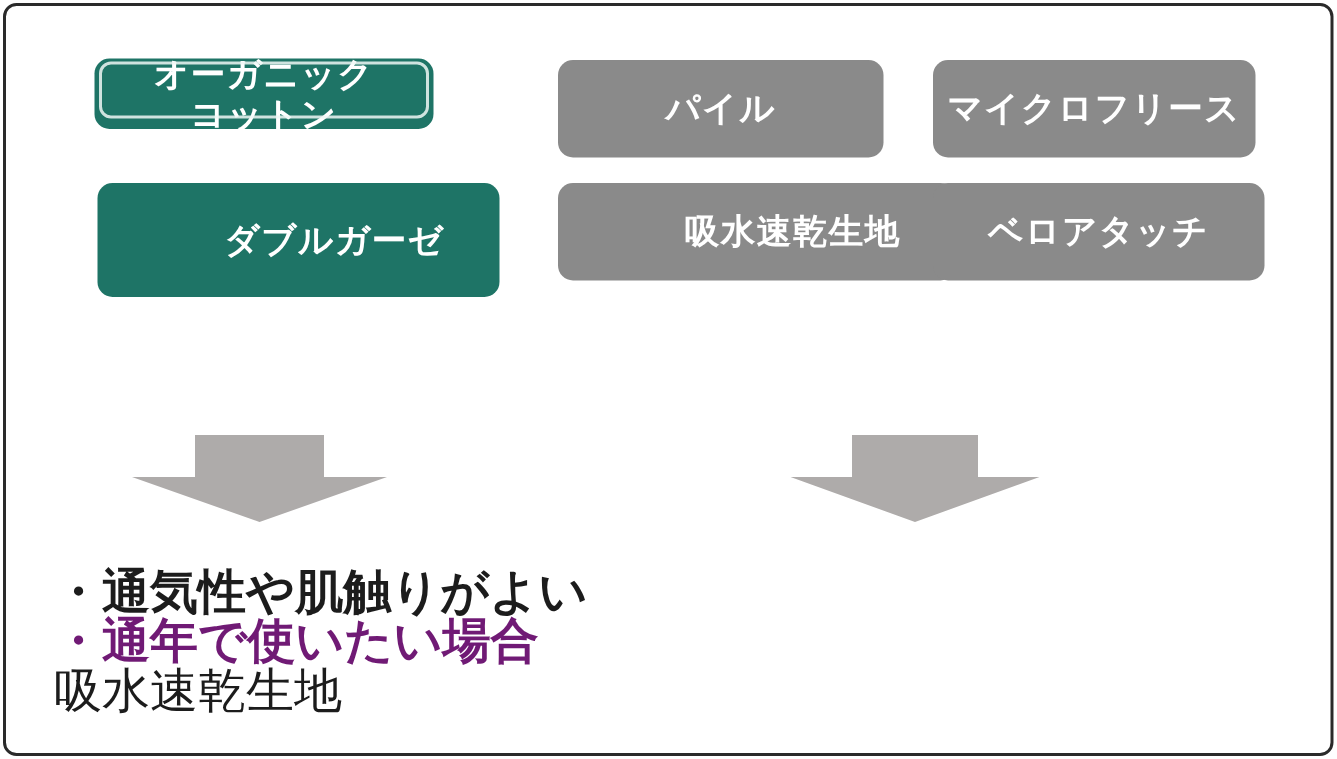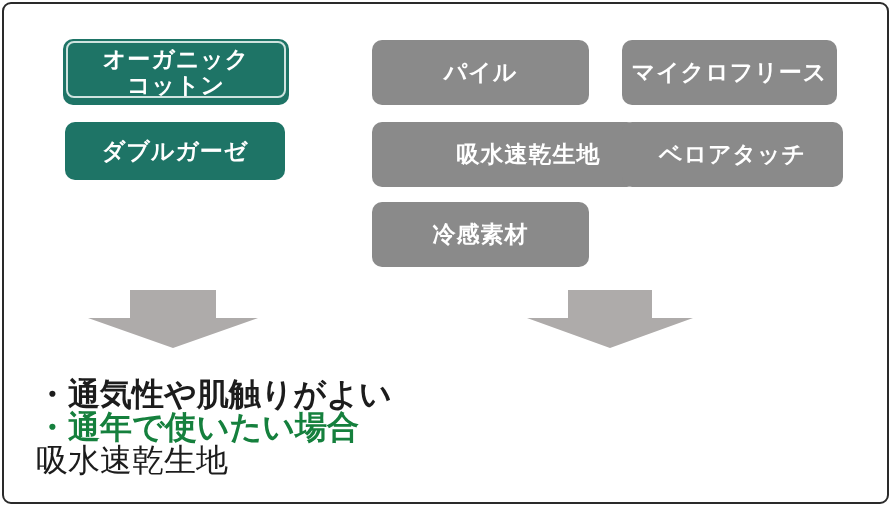--- a/index.html
+++ b/index.html
@@ -44,66 +44,63 @@
     position: absolute;
     left: 3px;
     right: 3px;
     top: 2px;
     bottom: 7px;
     border: 2px solid rgba(238, 247, 244, 0.85);
     border-radius: 8px;
     pointer-events: none;
   }
   
-  #chip-organic  { left: 63px;  top: 39px;  width: 226px; height: 66px; }
-  #chip-gauze    { left: 65px;  top: 122px; width: 220px; height: 58px; }
+  #chip-organic  { left: 63px;  top: 39px;  width: 226px; height: 47px; }
+  #chip-gauze    { left: 65px;  top: 122px; width: 220px; height: 76px; padding-left: 48px; }
   #chip-pile     { left: 372px; top: 40px;  width: 217px; height: 65px; }
   #chip-absorb   { left: 372px; top: 122px; width: 217px; height: 65px; padding-left: 48px; }
   #chip-cool     { left: 372px; top: 202px; width: 217px; height: 65px; }
   #chip-fleece   { left: 622px; top: 40px;  width: 215px; height: 65px; }
   #chip-velour   { left: 622px; top: 122px; width: 221px; height: 65px; }
 
   .arrow { position: absolute; }
   #arrow-left  { left: 88px;  top: 290px; }
   #arrow-right { left: 527px; top: 290px; }
   .arrow polygon { fill: #aeabaa; }
 
   .notes {
     position: absolute;
     font-size: 32px;
     line-height: 33px;
     color: #1c1c1c;
   }
   #notes-left  { left: 36px;  top: 378px; }
   #notes-right { left: 483px; top: 378px; }
   .note-bold { font-weight: bold; }
-  .note-red  { color: #15803d; font-weight: bold; }
+  .note-red  { color: #701a75; font-weight: bold; }
 </style>
 </head>
 <body>
 
 <div id="app">
   <div class="frame"></div>
 
   <div id="chip-organic" class="chip teal highlighted">
     <span class="chip-label">オーガニック
 コットン</span>
   </div>
   <div id="chip-gauze" class="chip teal">
     <span class="chip-label">ダブルガーゼ</span>
   </div>
 
   <div id="chip-pile" class="chip gray">
     <span class="chip-label">パイル</span>
   </div>
   <div id="chip-absorb" class="chip gray">
     <span class="chip-label">吸水速乾生地</span>
-  </div>
-  <div id="chip-cool" class="chip gray">
-    <span class="chip-label">冷感素材</span>
   </div>
 
   <div id="chip-fleece" class="chip gray">
     <span class="chip-label">マイクロフリース</span>
   </div>
   <div id="chip-velour" class="chip gray">
     <span class="chip-label">ベロアタッチ</span>
   </div>
 
   <svg id="arrow-left" class="arrow" width="170" height="58" viewBox="0 0 170 58">

